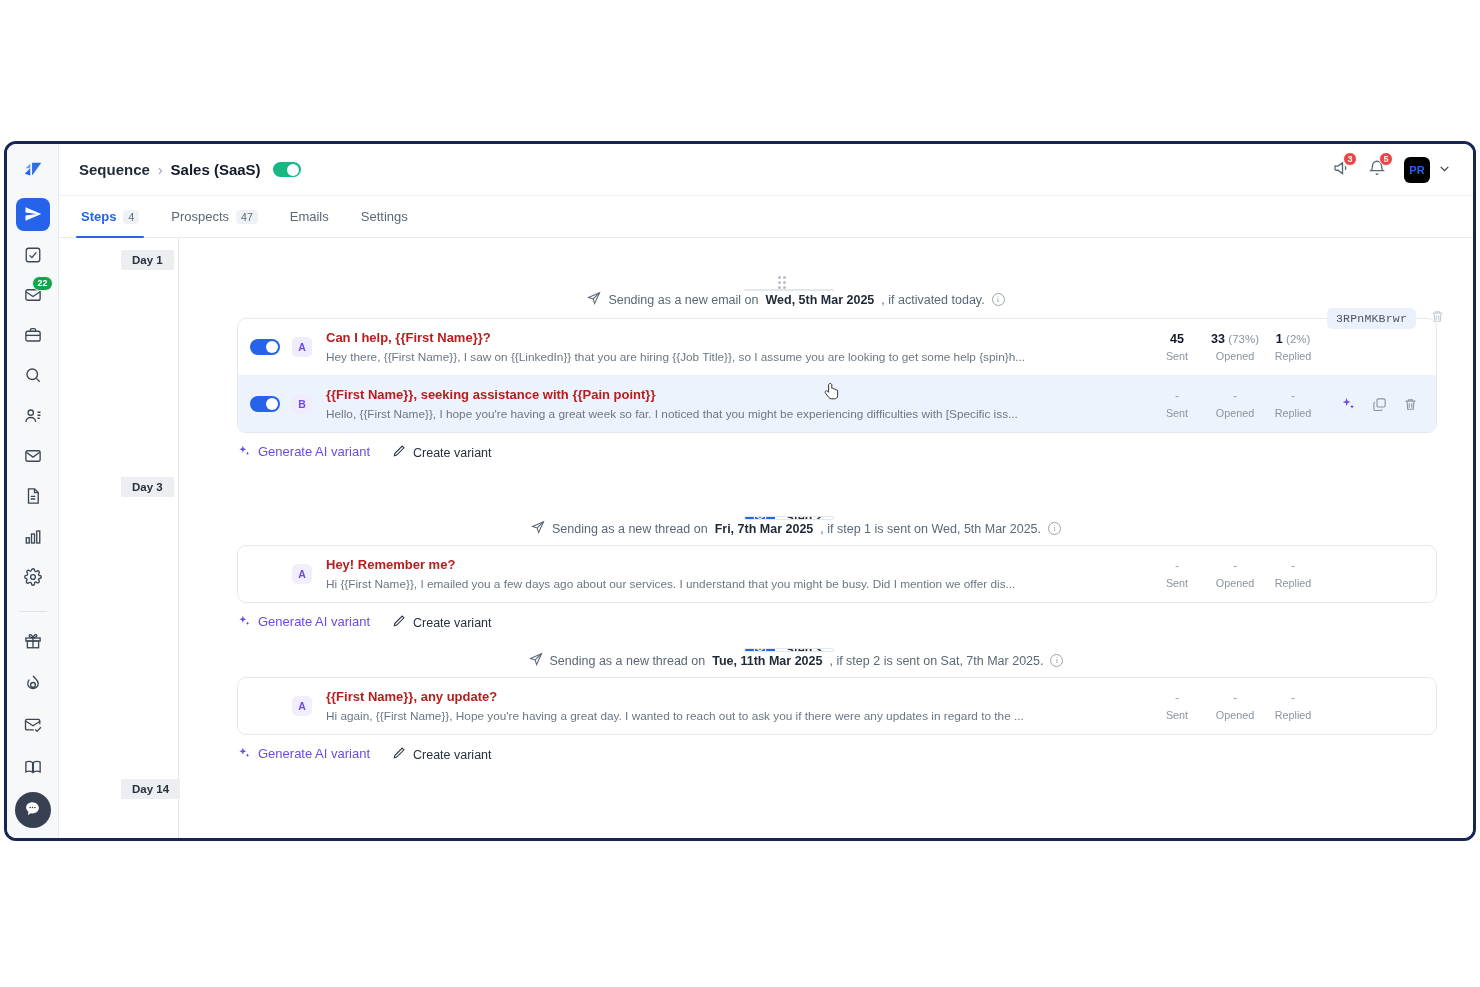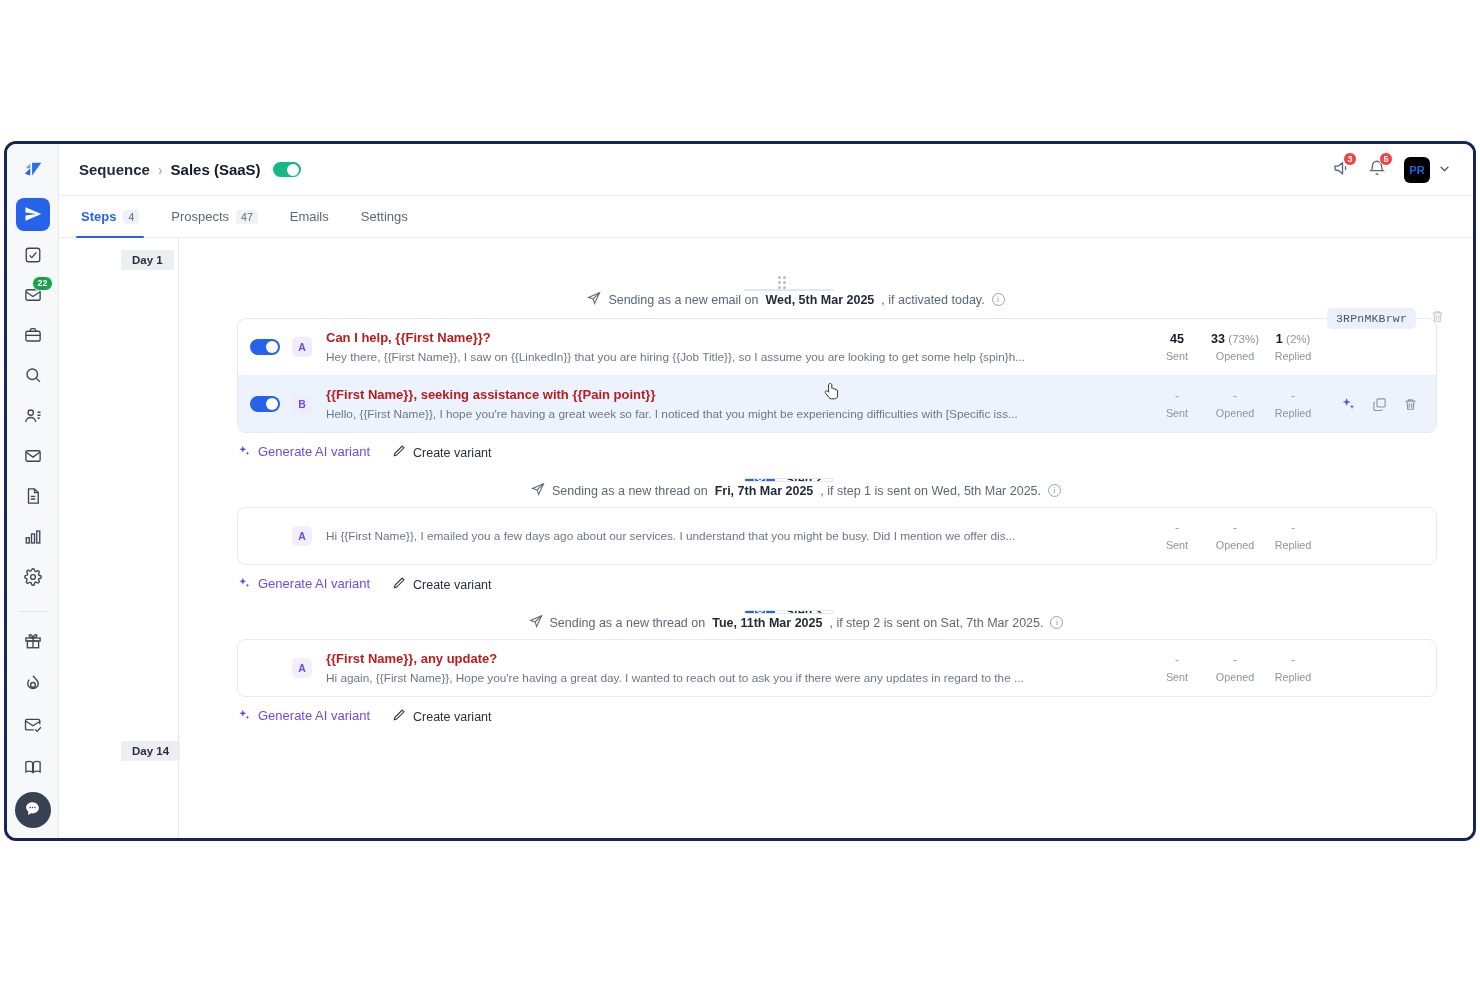--- a/index.html
+++ b/index.html
@@ -601,20 +601,23 @@
           <span class="create-link">
             <span>
               <svg width="14" height="14" viewBox="0 0 24 24" fill="none" stroke="currentColor" stroke-width="1.8">
                   <path d="M17.5 3.5l3 3L8 19l-4 1 1-4z"></path>
                 </svg>
             </span>
             <span>Create variant</span>
           </span>
         </div>
 
+        <div class="day-row">
+          <span class="day-pill">Day 3</span>
+        </div>
         <div class="step-head">
           <span class="drag-dots" style="visibility:hidden">
               <i></i>
               <i></i>
               <i></i>
               <i></i>
               <i></i>
               <i></i>
             </span>
           <span class="step-chip">
@@ -638,20 +641,21 @@
             <span>, if step 1 is sent on Wed, 5th Mar 2025.</span>
             <span class="info-dot">i</span>
           </span>
         </div>
 
         <div class="variant-card">
           <div class="variant-row">
             <span class="v-toggle-cell"></span>
             <span class="v-letter plain">A</span>
             <span class="v-text">
+              <div class="v-subject">Hey! Remember me?</div>
               <div class="v-preview">Hi {{First Name}},   I emailed you a few days ago about our services.   I understand that you might be busy.   Did I mention we offer dis...</div>
             </span>
             <span class="stats">
               <span class="stat">
                 <div class="stat-val dash">-</div>
                 <div class="stat-lbl">Sent</div>
               </span>
               <span class="stat">
                 <div class="stat-val dash">-</div>
                 <div class="stat-lbl">Opened</div>

